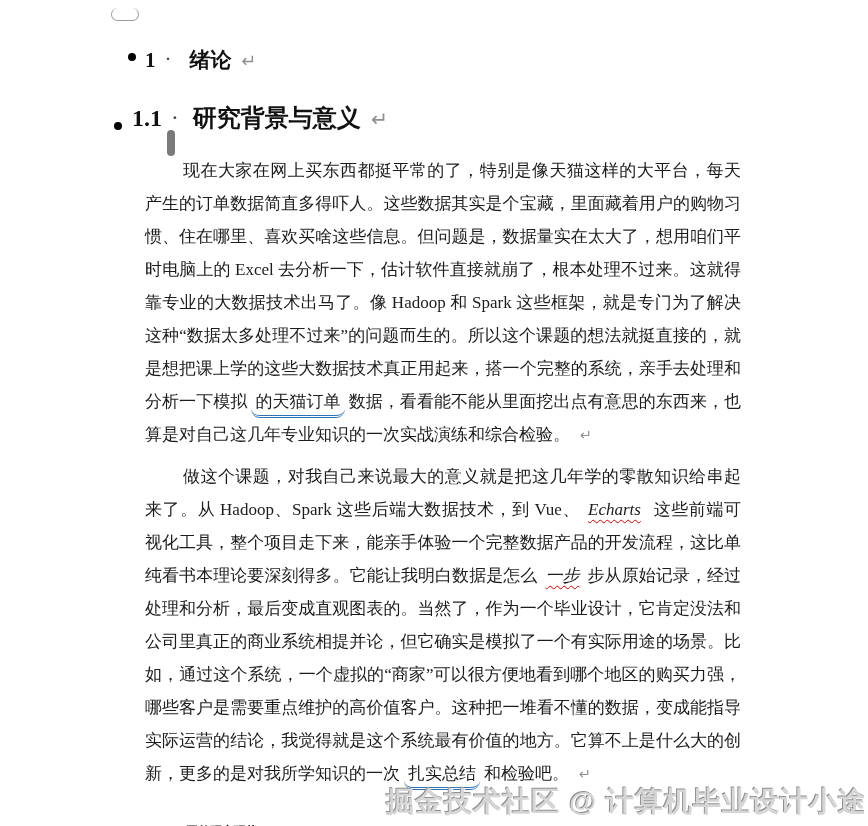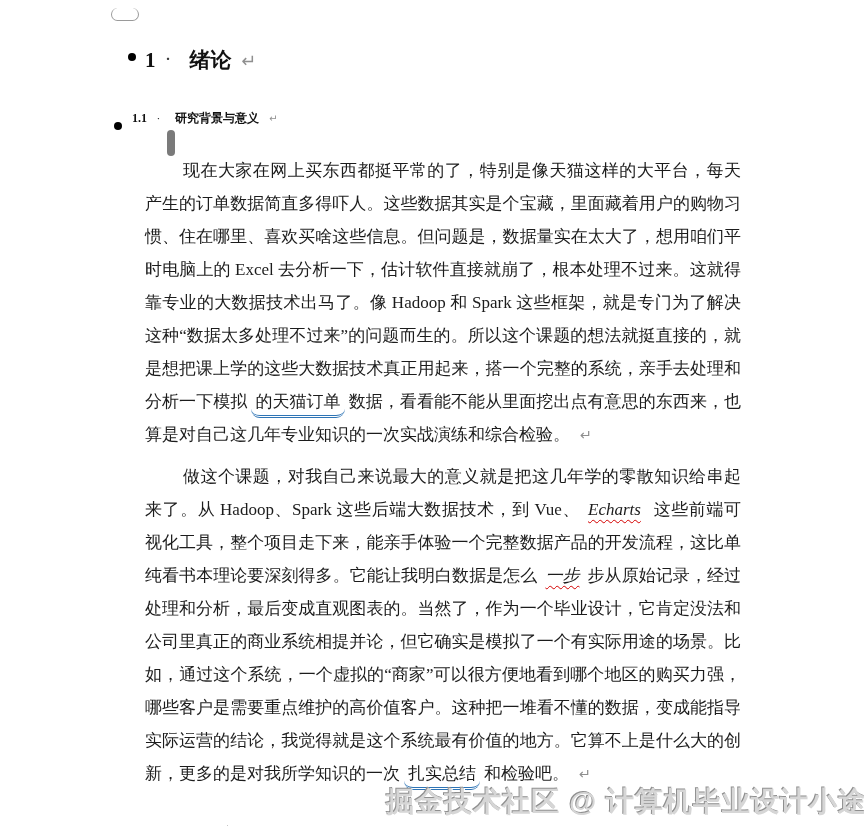--- a/index.html
+++ b/index.html
@@ -13,21 +13,21 @@
     border-left:1px solid #9a9a9a; border-right:1px solid #9a9a9a;
     border-bottom:1px solid #9a9a9a;
   }
   .content { position:absolute; left:125px; top:0; width:620px; }
 
   .h1 {
     margin-top:27px; font-size:21px; font-weight:bold; line-height:32px;
     position:relative; color:#111;
   }
   .h2 {
-    font-size:12px; font-weight:bold; line-height:26px;
+    font-size:24px; font-weight:bold; line-height:26px;
     position:relative; margin-left:-13px; color:#111;
   }
   .h2-first  { margin-top:20px; }
   .h2-second { margin-top:2px; }
   .h3 {
     font-size:12px; font-weight:bold; line-height:26px;
     position:relative; margin-left:-11px; margin-top:15px; color:#111;
   }
   .bullet { position:absolute; width:4px; height:4px; background:#000; }
   .h1 .bullet { left:-9px;  top:14px; }

